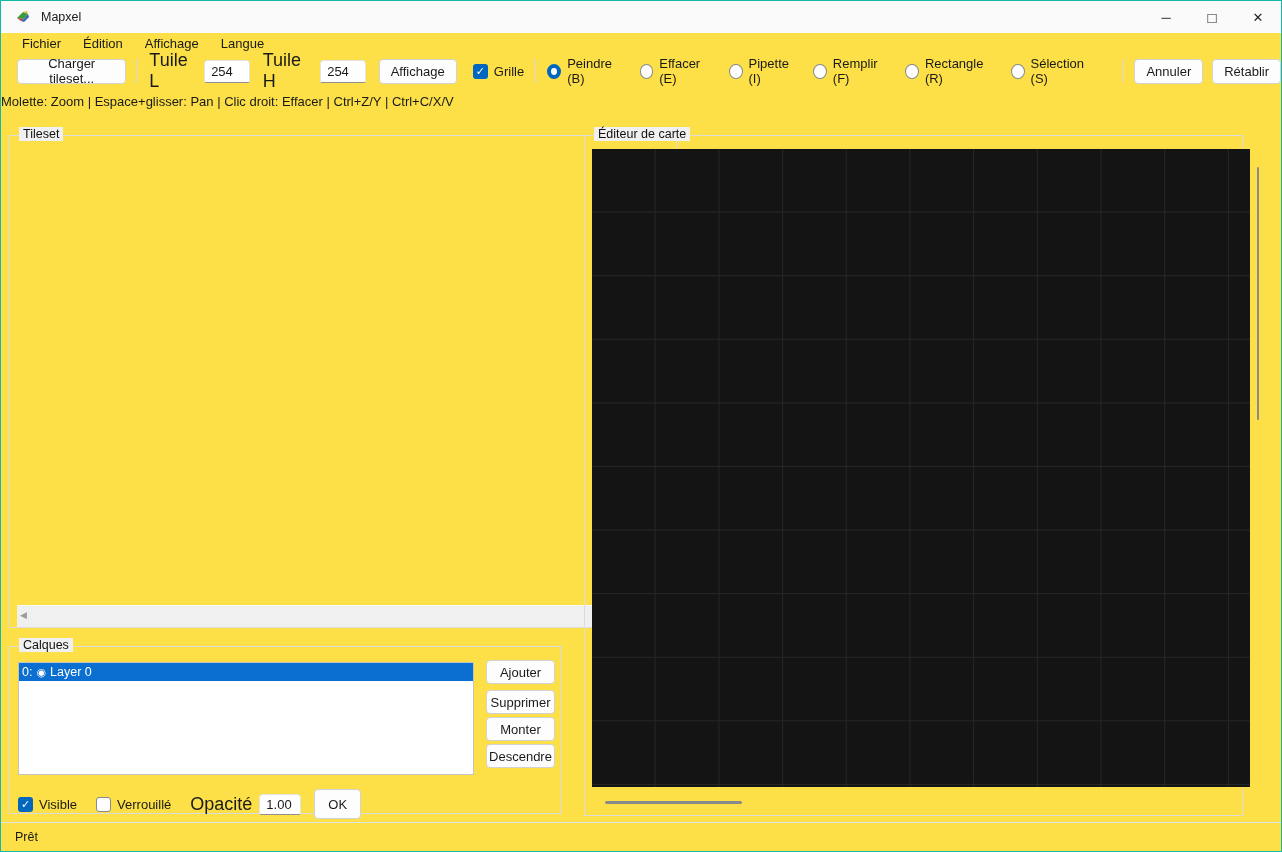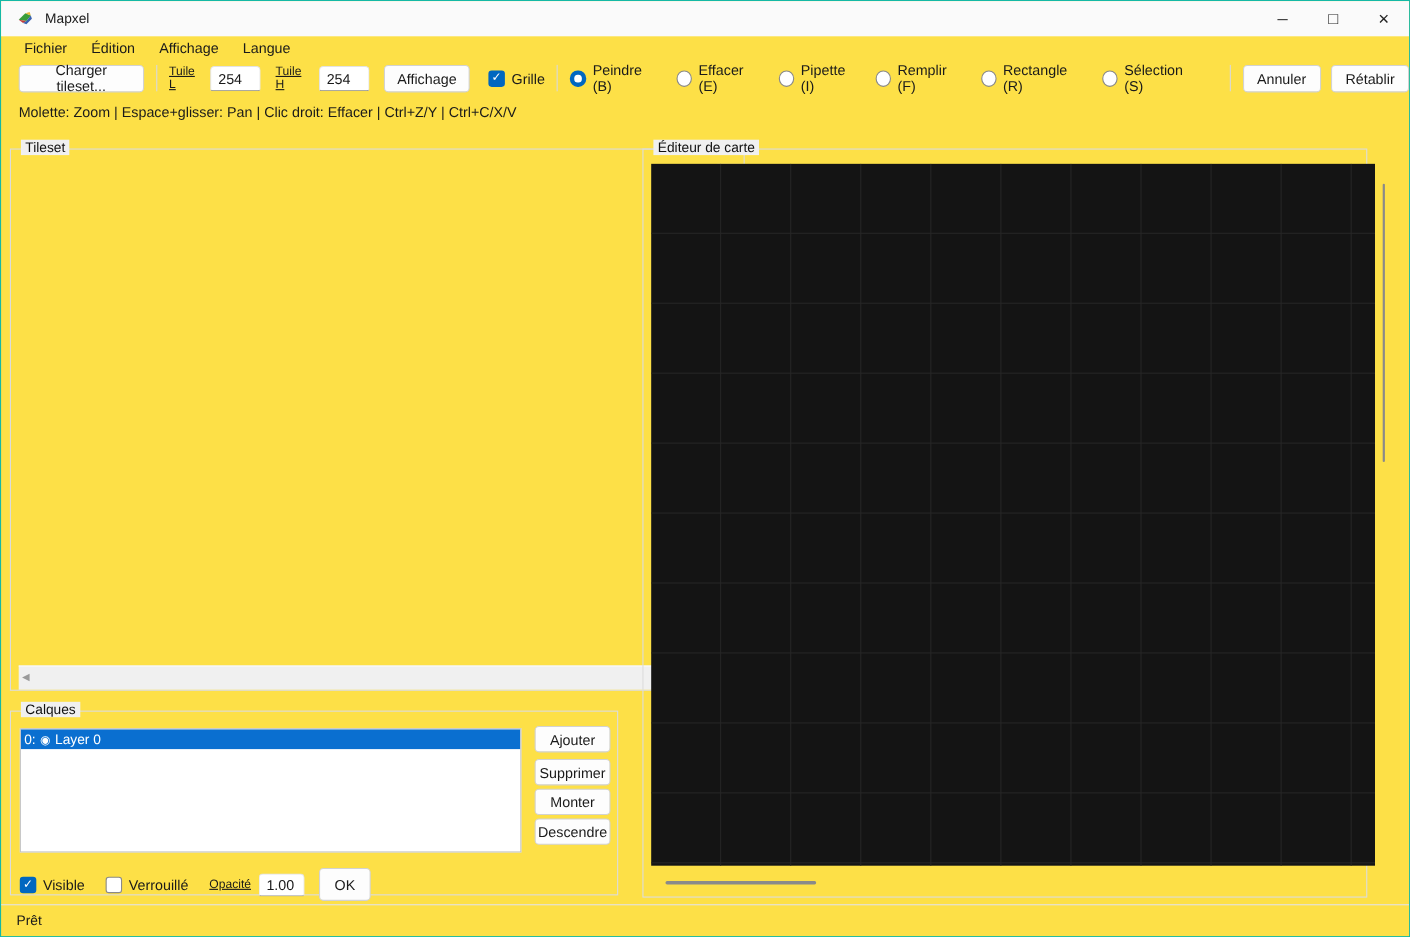--- a/index.html
+++ b/index.html
@@ -19,35 +19,35 @@
   
   .menubar { position:absolute; left:0; top:32px; right:0; height:20px; display:flex; align-items:center; padding-left:10px; }
   .menu-item { padding:2px 11px; font-size:13px; }
   
   .toolbar { position:absolute; left:0; top:52px; right:0; height:36px; display:flex; align-items:center; padding-left:16px; }
   .btn {
     background:#fdfdfd; border:1px solid #d2d2d2; border-radius:4px;
     padding:3px 11px; font-size:13px; color:#1a1a1a; height:25px; display:inline-flex; align-items:center; justify-content:center;
   }
   .tb-sep { width:1px; height:24px; background:#d9d9d9; margin:0 11px; }
-  .tb-label { font-size:11px; margin-right:7px;text-decoration:underline; }
+  .tb-label { font-size:18px; margin-right:7px; }
   .entry {
     width:46px; height:23px; background:#fff; border:1px solid #e3e3e3; border-bottom:1px solid #8f8f8f;
     border-radius:4px 4px 2px 2px; font-size:13px; padding:1px 6px; font-family:"Liberation Sans", sans-serif; color:#1a1a1a;
   }
   .gap14 { width:14px; } .gap18 { width:18px; } .gap10 { width:10px; }
   .check-row { display:inline-flex; align-items:center; }
   .checkbox { width:15px; height:15px; border-radius:3px; margin-right:6px; display:inline-flex; align-items:center; justify-content:center; }
   .checkbox.checked { background:#0067c0; color:#fff; font-size:11px; line-height:1; }
   .checkbox.unchecked { background:#fff; border:1px solid #898989; }
   .radio-row { display:inline-flex; align-items:center; margin-right:15px; }
   .radio { width:15px; height:15px; border-radius:50%; margin-right:6px; background:#fff; border:1px solid #898989; }
   .radio.selected { border:4.5px solid #0067c0; }
   
-  .hintbar { position:absolute; left:0; top:88px; right:0; height:24px; display:flex; align-items:center; padding-left:16px; font-size:13px; }
+  .hintbar { position:absolute; left:0; top:88px; right:0; height:24px; display:flex; align-items:center; font-size:13px; }
   
   .group { position:absolute; border:1px solid #dcdcdc; }
   .group-label { position:absolute; top:-9px; left:9px; background:#f0f0f0; padding:0 4px; font-size:12.5px; color:#111; }
   
   .tileset-canvas { position:absolute; left:7px; top:13px; width:520px; height:450px; background:#202020; color:#fff; font-size:12.5px; padding:3px 4px; }
   .vscroll { position:absolute; right:0; top:13px; width:24px; height:450px; background:#f0f0f0; }
   .vscroll .arrow { position:absolute; left:6px; font-size:9px; color:#9a9a9a; }
   .vscroll .up { top:4px; } .vscroll .down { bottom:4px; }
   .hscroll { position:absolute; left:7px; right:7px; top:469px; height:22px; background:#f0f0f0; border-top:1px solid #fafafa; }
   .hscroll .arrow { position:absolute; top:4px; font-size:9px; color:#9a9a9a; }

